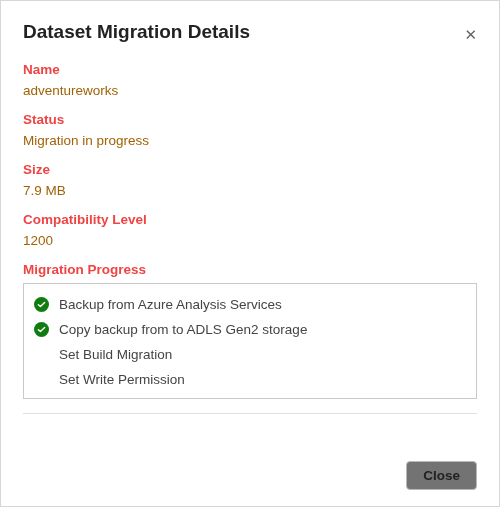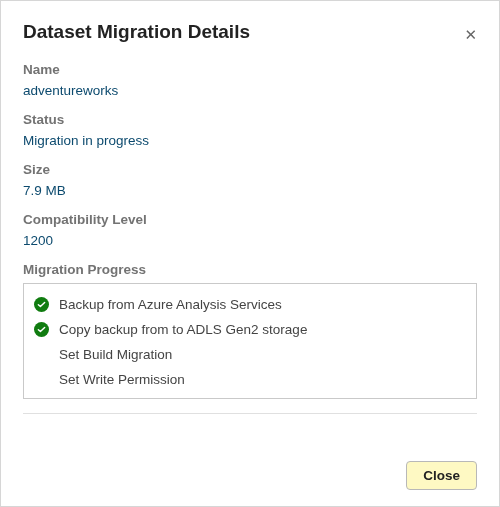--- a/index.html
+++ b/index.html
@@ -43,27 +43,27 @@
       padding: 2px 4px;
       margin-top: 4px;
       margin-right: -4px;
     }
     .field-block {
       margin-bottom: 14px;
     }
     .field-label {
       font-size: 13.5px;
       font-weight: 600;
-      color: #737373;
+      color: #ef4444;
       margin-bottom: 6px;
     }
     .field-value {
       font-size: 13.5px;
       font-weight: 400;
-      color: #0c4a6e;
+      color: #a16207;
     }
     .progress-box {
       border: 1px solid #c9c9c9;
       padding: 8px 10px 6px 10px;
       margin-top: 2px;
     }
     .progress-row {
       display: flex;
       padding: 5px 0;
       font-size: 13.5px;
@@ -109,21 +109,21 @@
       margin-top: auto;
       display: flex;
       justify-content: flex-end;
       padding-top: 10px;
     }
     .close-btn {
       font-family: inherit;
       font-size: 13.5px;
       font-weight: 600;
       color: #222222;
-      background: #fef9c3;
+      background: #737373;
       border: 1px solid #b8b8b8;
       border-radius: 4px;
       padding: 6px 16px;
       cursor: pointer;
     }
     .content-area {
       flex: 1;
       overflow: auto;
     }
   </style>

